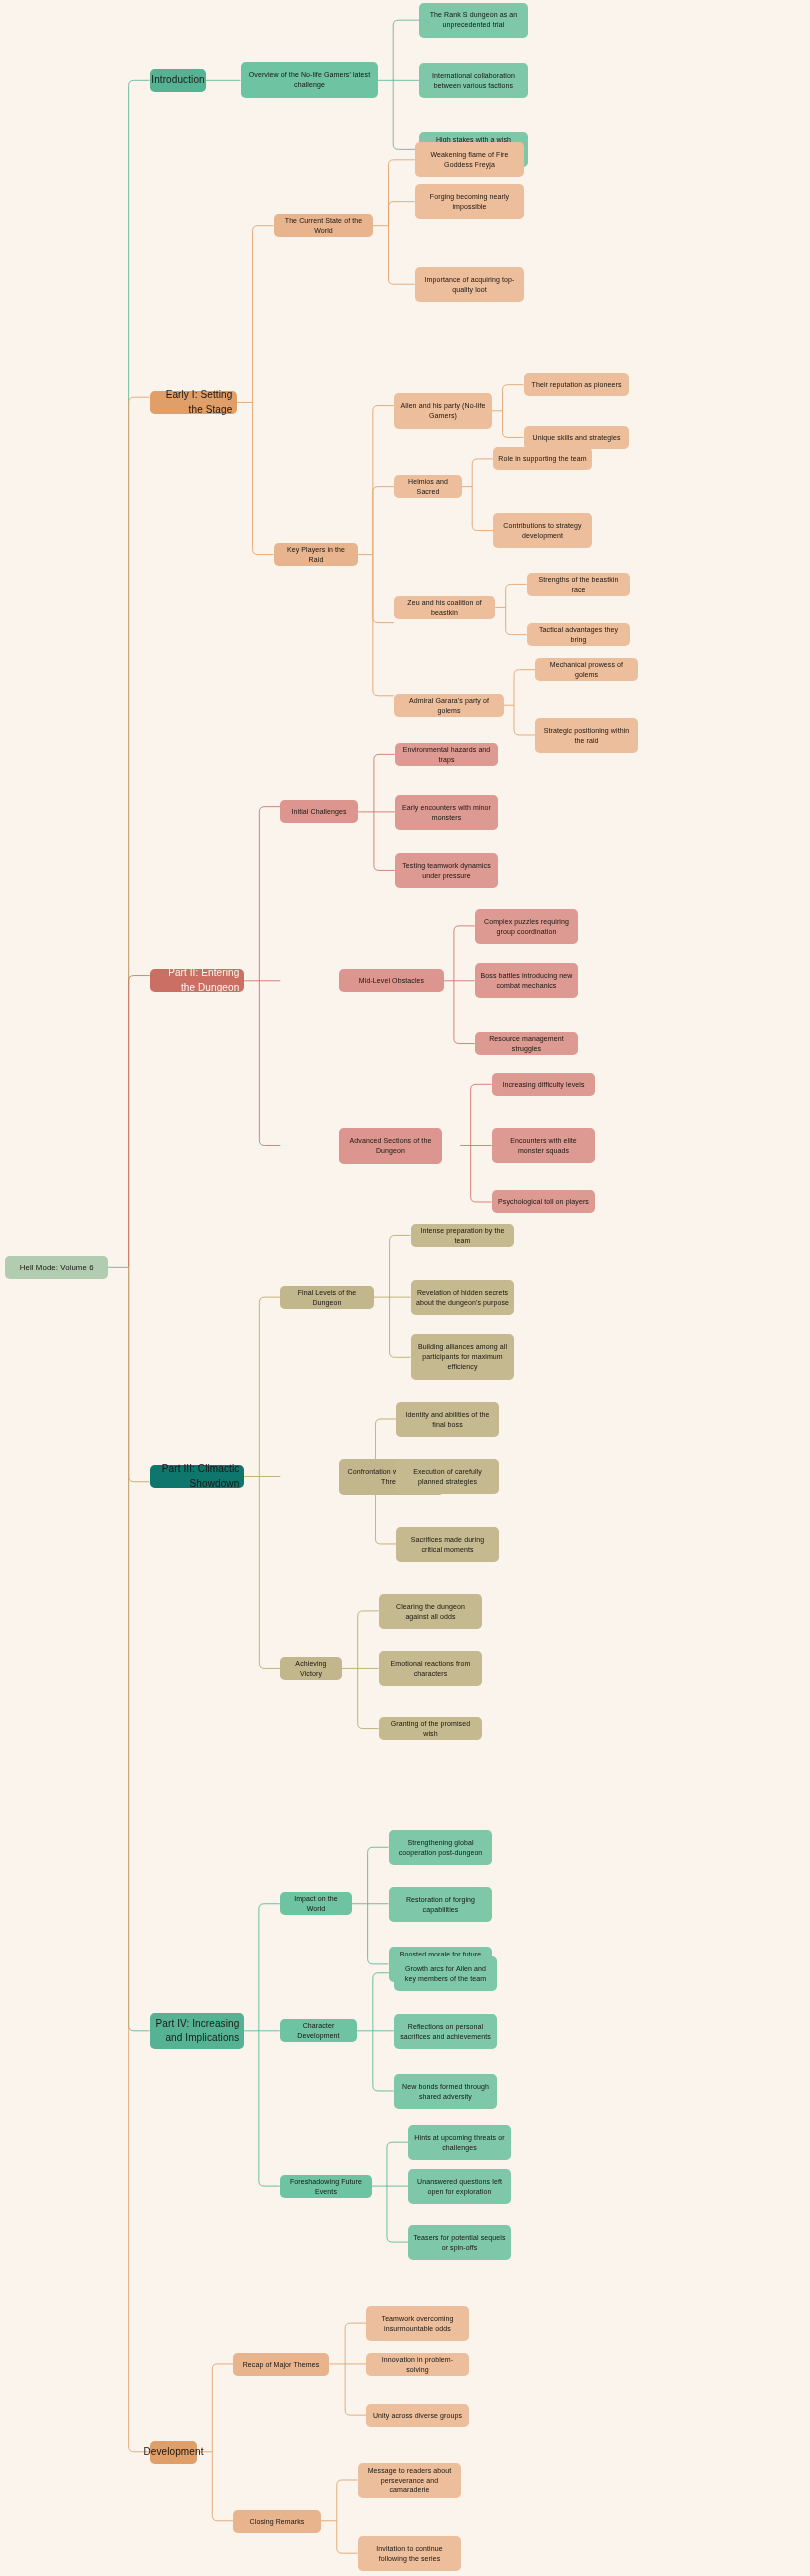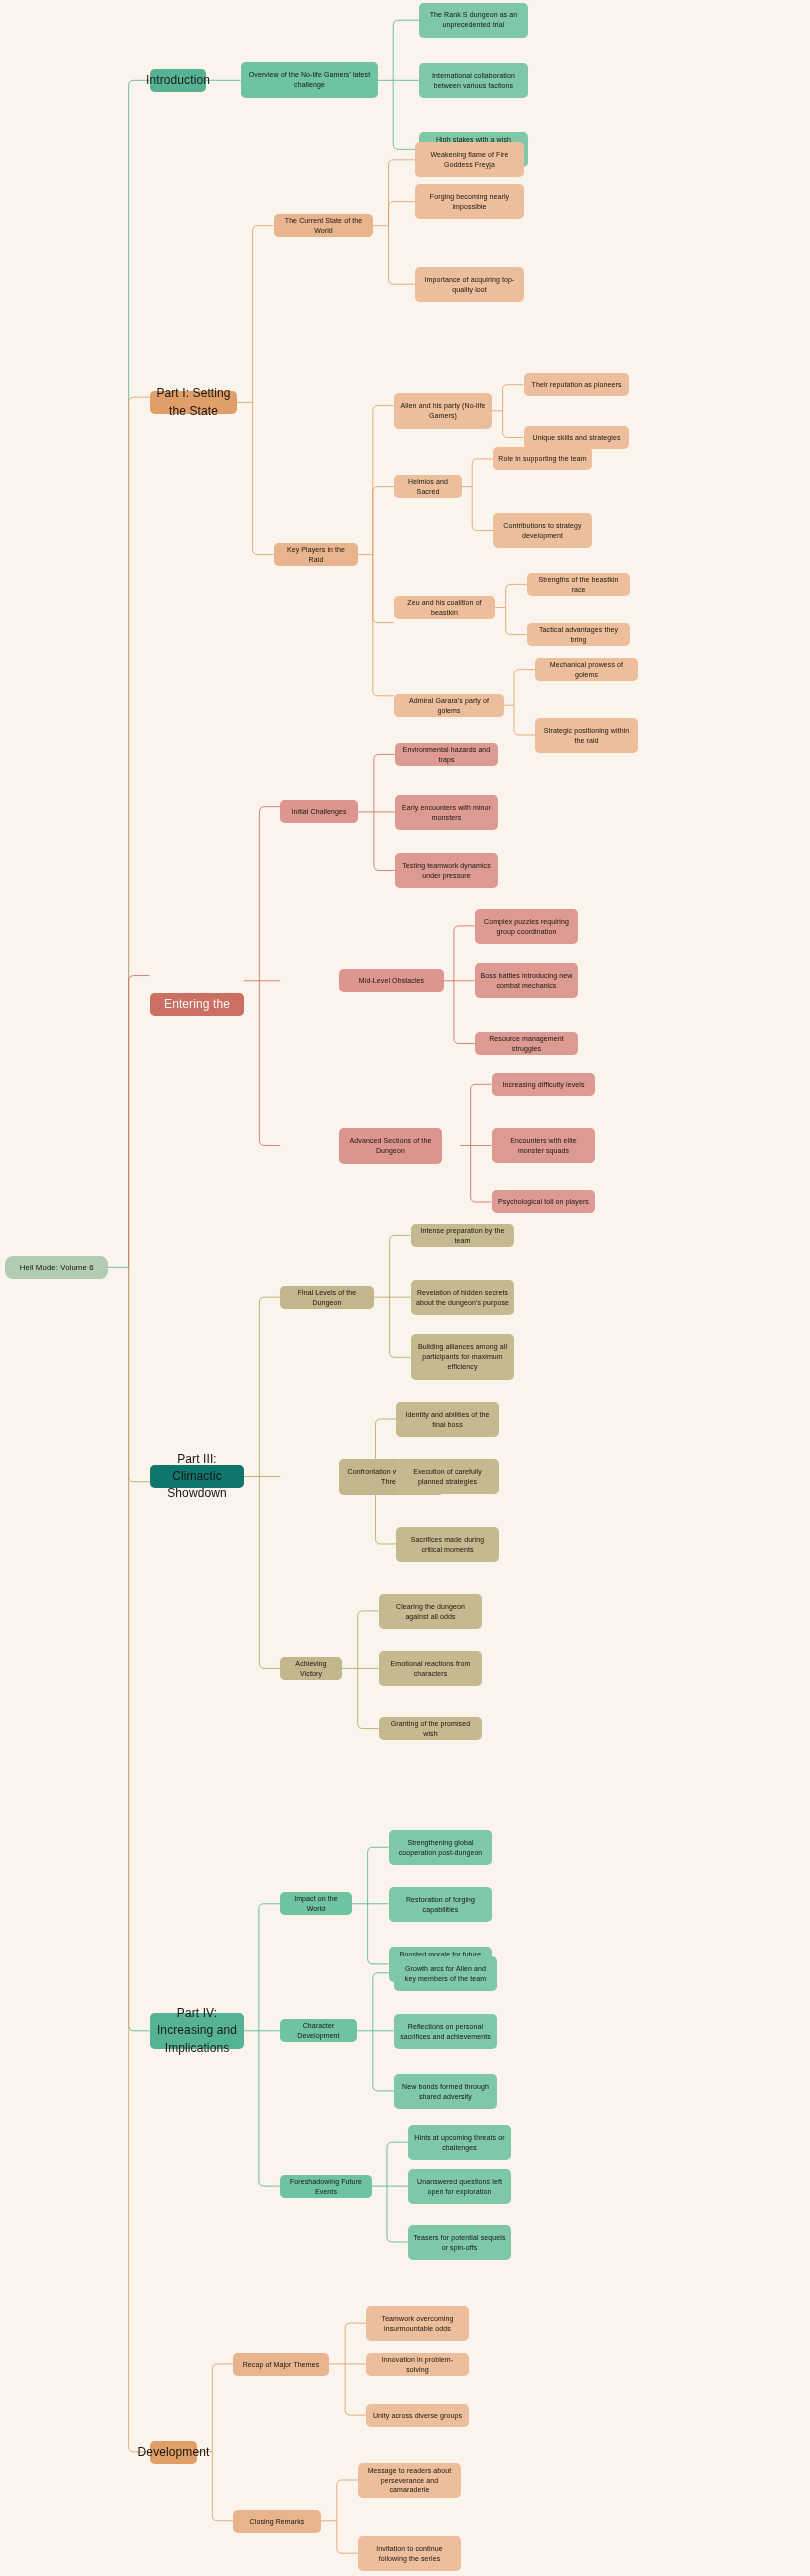--- a/index.html
+++ b/index.html
@@ -47,21 +47,21 @@
   .c-orange-m { background:#e8b48d; }
   .c-orange-l { background:#edbe9c; }
 
   .c-red-d    { background:#cb6f64; color:#fdf6ef; }
   .c-red-m    { background:#dd968f; }
   .c-red-l    { background:#dd9a92; }
 
   .c-olive-d  { background:#0f766e; }
   .c-olive-m  { background:#c2b68c; }
   .c-olive-l  { background:#c5b98f; }
-  .sz-14 { font-size:12px; }
+  .sz-14 { font-size:10px;text-align:right; }
   .sz-13 { font-size:7px; }
 </style>
 </head>
 <body>
 
 <div id="mindmap-root">
 
   <svg class="edges" viewBox="0 0 1549 4925">
     <g fill="none" stroke-width="1.6">
 
@@ -182,42 +182,42 @@
       <path d="M660,4520 L660,4452 Q660,4442 670,4442 L700,4442" stroke="#e09f68"></path>
       <path d="M660,4520 L700,4520" stroke="#e09f68"></path>
       <path d="M660,4520 L660,4608 Q660,4618 670,4618 L700,4618" stroke="#e09f68"></path>
 
       <path d="M614,4820 L644,4820" stroke="#e09f68"></path>
       <path d="M644,4820 L644,4752 Q644,4742 654,4742 L684,4742" stroke="#e09f68"></path>
       <path d="M644,4820 L644,4872 Q644,4882 654,4882 L684,4882" stroke="#e09f68"></path>
     </g>
   </svg>
 
-  <div class="node n-root" style="left:5.2px; top:1256px; width:103px; height:23px;border-radius:8px;">
+  <div class="node n-root" style="left:5.2px; top:1256px; width:103px; height:23px;">
     <span>Hell Mode: Volume 6</span>
   </div>
 
   <div class="node c-green-d sz-14" style="left:150px; top:69px; width:56px; height:23px; color:#1a1a14;">
     <span>Introduction</span>
   </div>
   <div class="node c-green-m sz-13" style="left:241px; top:62px; width:137px; height:36px;">
     <span>Overview of the No-life Gamers' latest challenge</span>
   </div>
   <div class="node c-green-l sz-13" style="left:419px; top:2.6px; width:109px; height:35px;">
     <span>The Rank S dungeon as an unprecedented trial</span>
   </div>
   <div class="node c-green-l sz-13" style="left:419px; top:63px; width:109px; height:35px;">
     <span>International collaboration between various factions</span>
   </div>
   <div class="node c-green-l sz-13" style="left:419px; top:132px; width:109px; height:35px;">
     <span>High stakes with a wish granted for clearing the dungeon</span>
   </div>
 
   <div class="node c-orange-d sz-14" style="left:150px; top:391px; width:87px; height:23px; color:#1a140e;">
-    <span>Part I: Setting the State</span>
+    <span>Early I: Setting the Stage</span>
   </div>
 
   <div class="node c-orange-m sz-13" style="left:274px; top:214px; width:99px; height:23px;">
     <span>The Current State of the World</span>
   </div>
   <div class="node c-orange-l sz-13" style="left:415px; top:142px; width:109px; height:35px;">
     <span>Weakening flame of Fire Goddess Freyja</span>
   </div>
   <div class="node c-orange-l sz-13" style="left:415px; top:184px; width:109px; height:35px;">
     <span>Forging becoming nearly impossible</span>
@@ -263,21 +263,21 @@
   <div class="node c-orange-l sz-13" style="left:394px; top:694px; width:110px; height:23px;">
     <span>Admiral Garara's party of golems</span>
   </div>
   <div class="node c-orange-l sz-13" style="left:535px; top:658px; width:103px; height:23px;">
     <span>Mechanical prowess of golems</span>
   </div>
   <div class="node c-orange-l sz-13" style="left:535px; top:718px; width:103px; height:35px;">
     <span>Strategic positioning within the raid</span>
   </div>
 
-  <div class="node c-red-d sz-14" style="left:150px; top:969px; width:94px; height:23px;margin-top:24px;">
+  <div class="node c-red-d sz-14" style="left:150px; top:969px; width:94px; height:23px;">
     <span>Part II: Entering the Dungeon</span>
   </div>
 
   <div class="node c-red-m sz-13" style="left:280px; top:800px; width:78px; height:23px;">
     <span>Initial Challenges</span>
   </div>
   <div class="node c-red-l sz-13" style="left:395px; top:743px; width:103px; height:23px;">
     <span>Environmental hazards and traps</span>
   </div>
   <div class="node c-red-l sz-13" style="left:395px; top:795px; width:103px; height:35px;">

